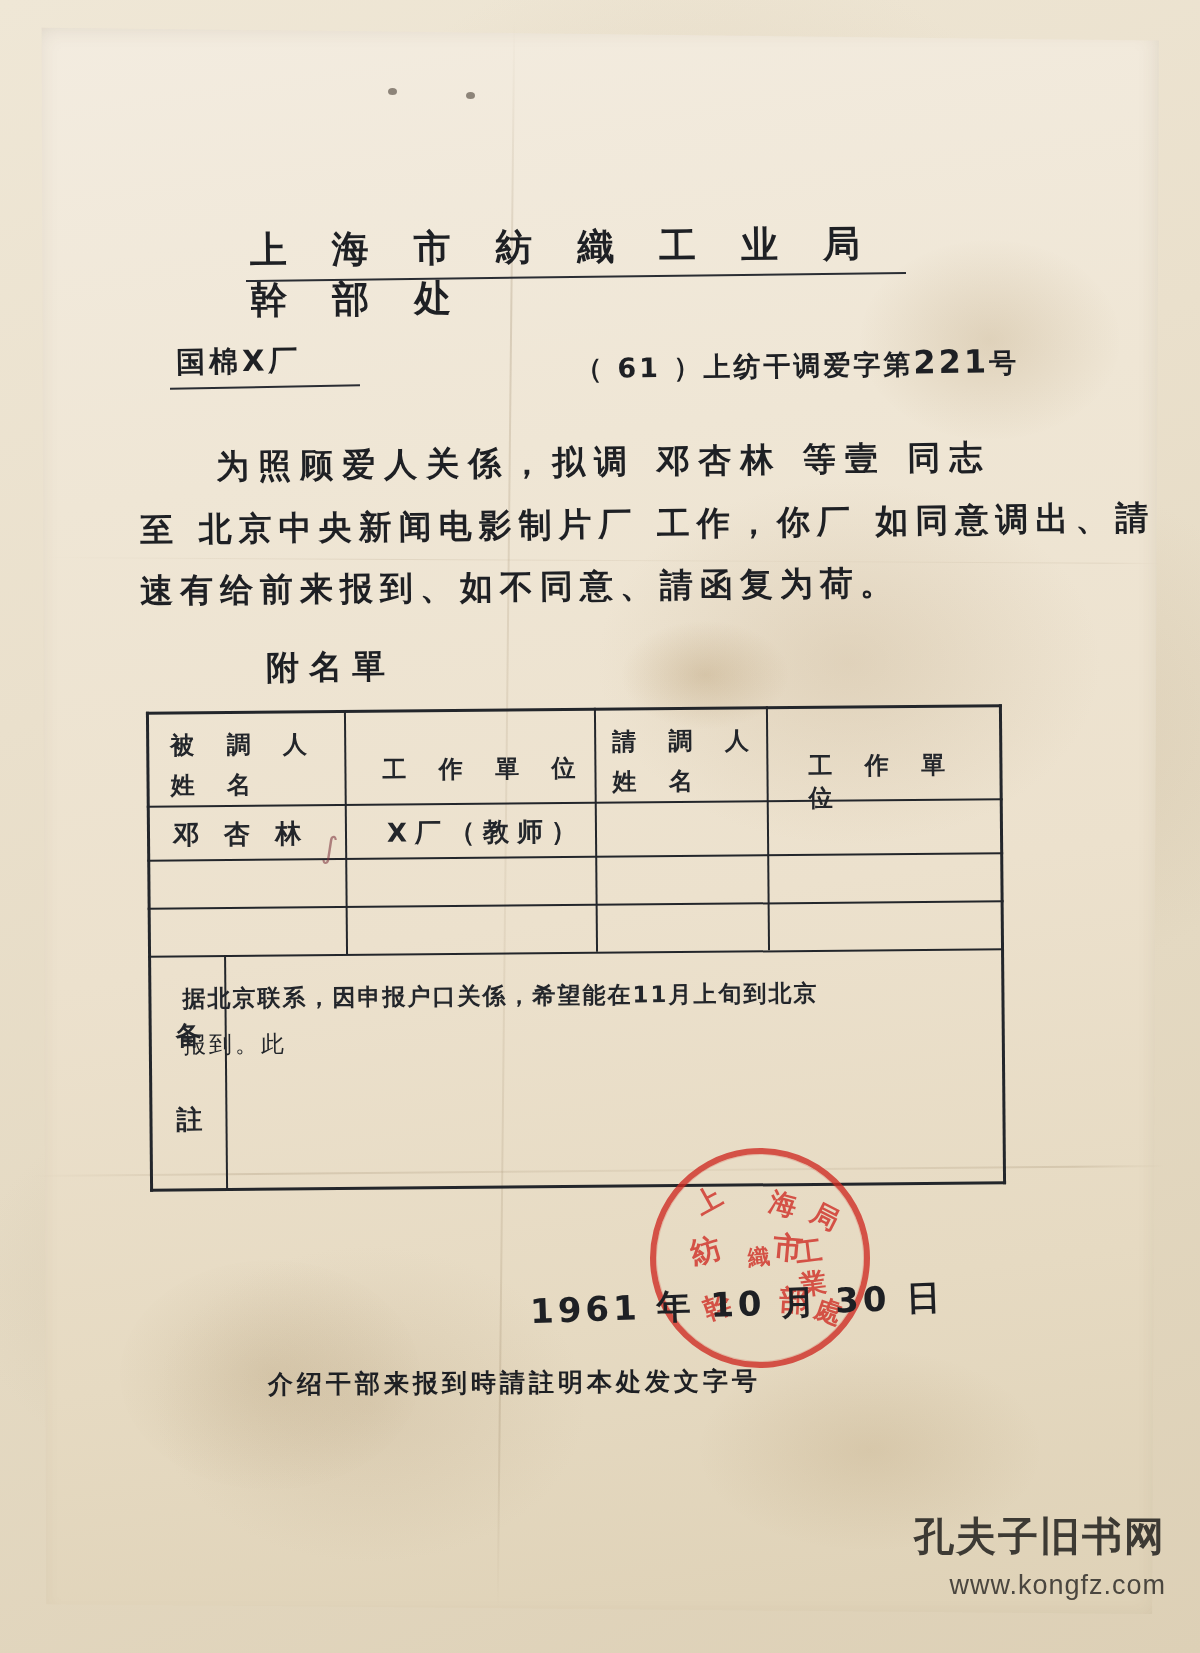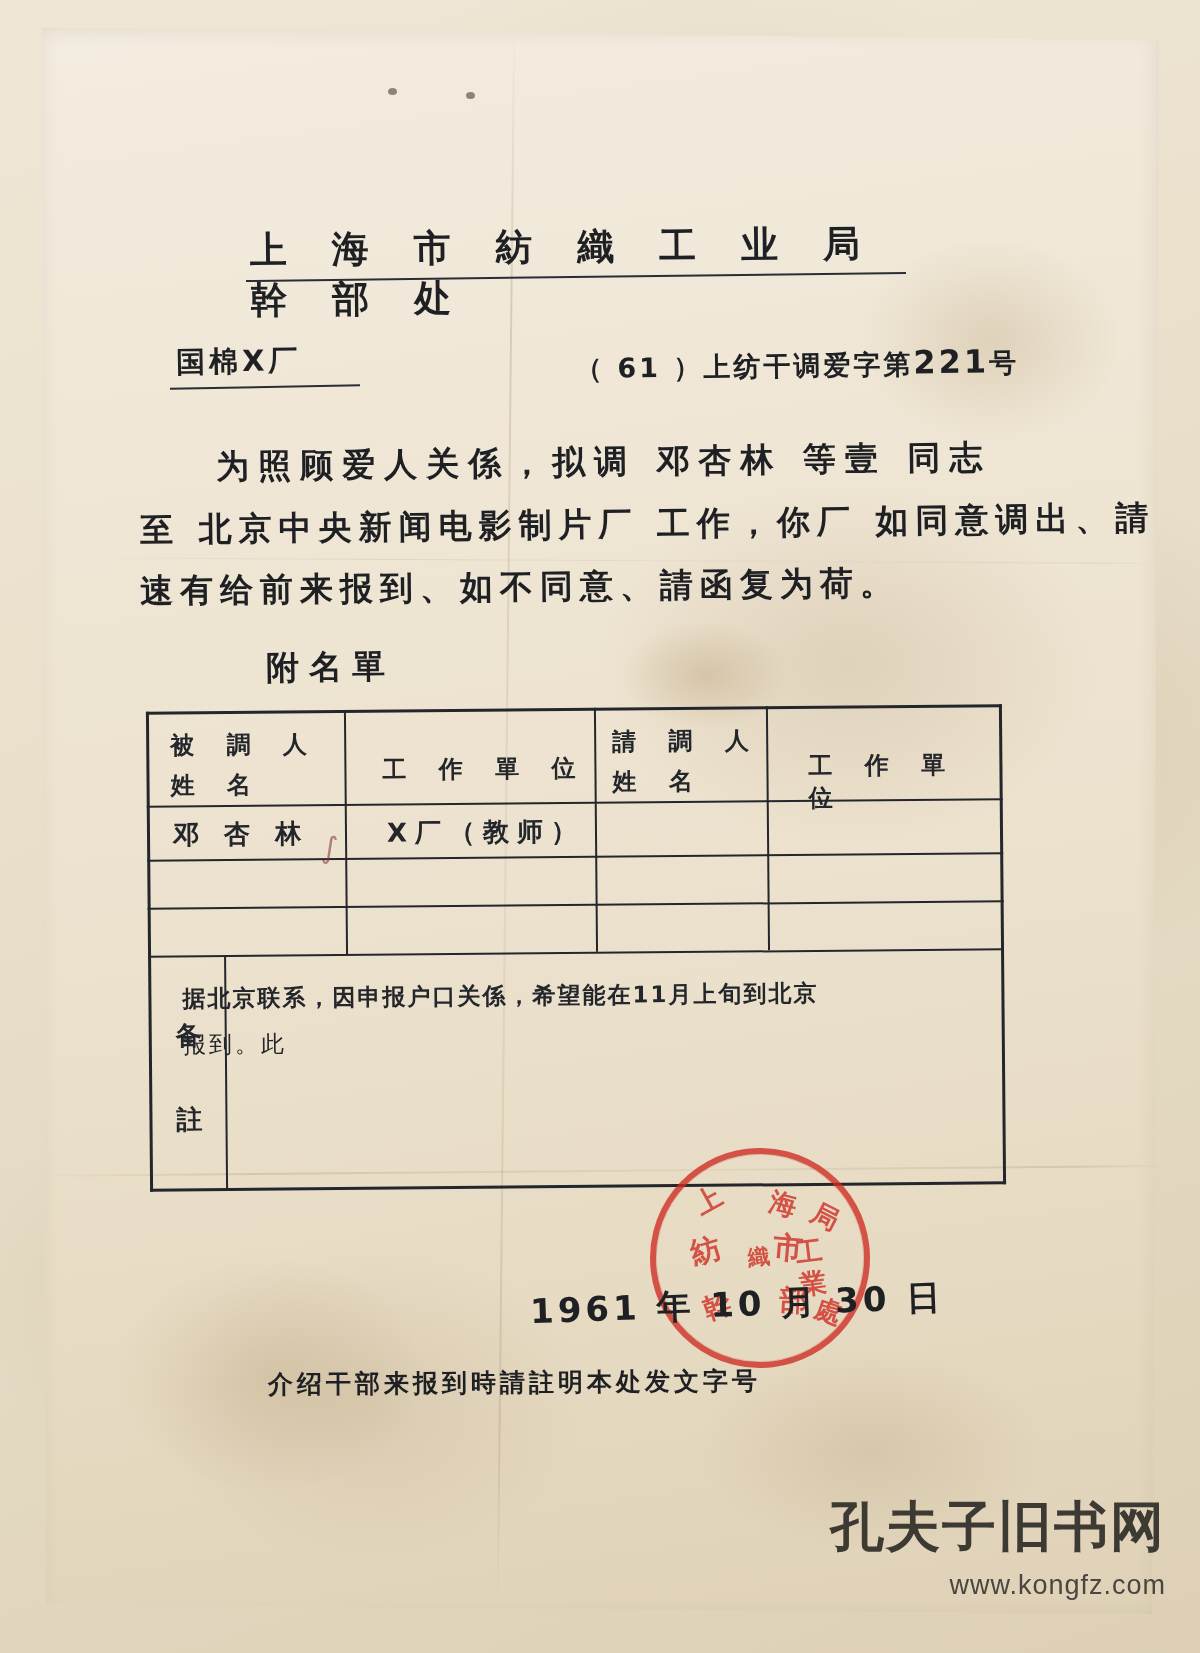--- a/index.html
+++ b/index.html
@@ -116,21 +116,21 @@
 
   .date{
     position:absolute;left:530px;top:1282px;font-size:34px;letter-spacing:4px;transform:rotate(-2deg);
   }
   .footnote{
     position:absolute;left:268px;top:1366px;font-size:25px;letter-spacing:4px;transform:rotate(-0.4deg);
   }
   .watermark{
     position:absolute;right:34px;bottom:52px;text-align:right;
   }
-  .wm-cn{font-size:54px;font-weight:700;color:#3d3a34;letter-spacing:2px;font-family:Liberation Mono, monospace;}
+  .wm-cn{font-size:40px;font-weight:700;color:#3d3a34;letter-spacing:2px;font-family:Liberation Mono, monospace;}
   .wm-url{font-size:27px;color:#4a463f;letter-spacing:1px;margin-top:6px;font-family:"Liberation Sans", sans-serif;}
 </style>
 </head>
 <body>
 
 <div class="page">
   <div class="sheet"></div>
 
   <div class="crease v1"></div>
   <div class="crease h1"></div>

